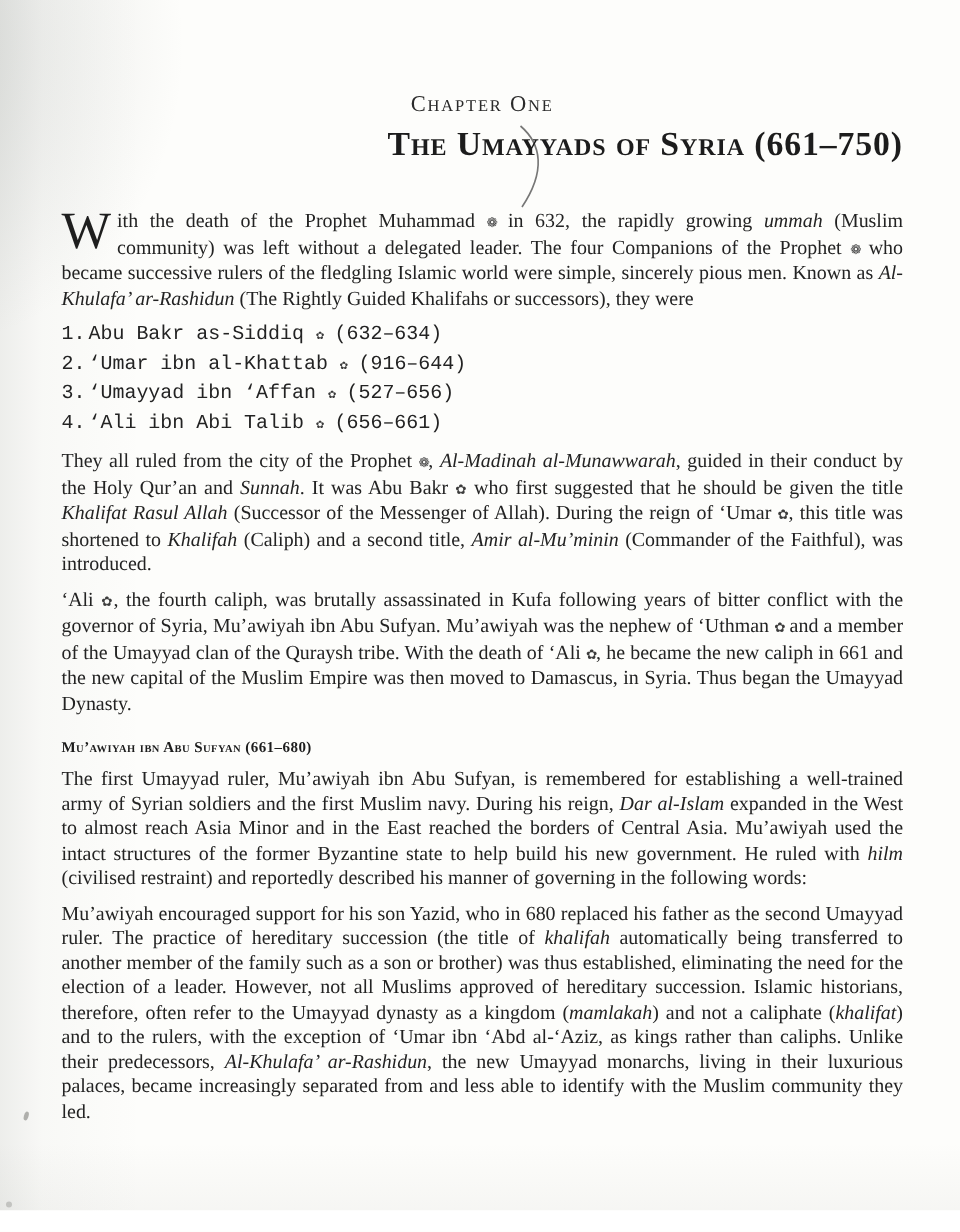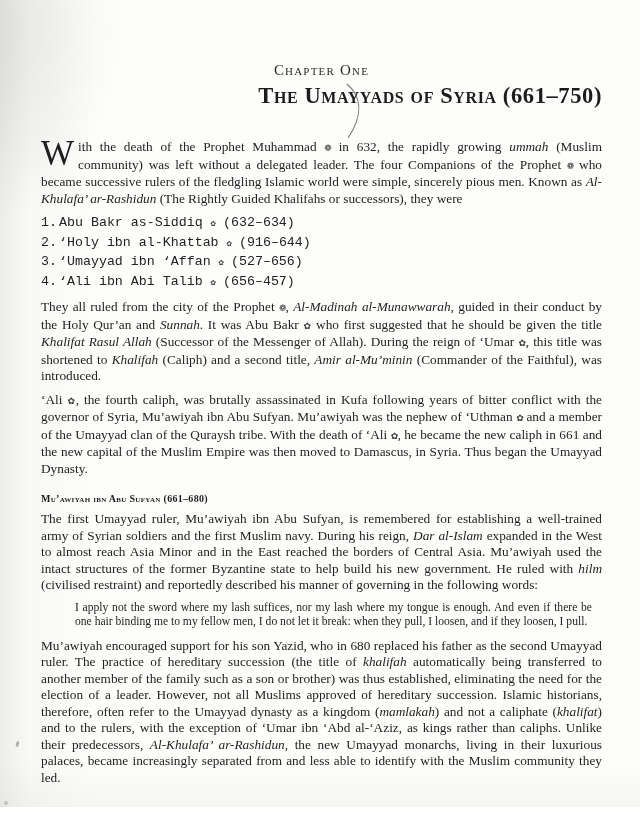--- a/index.html
+++ b/index.html
@@ -75,27 +75,26 @@
   <div class="speck s2"></div>
 
   <div class="content">
     <div class="chapter">Chapter One</div>
     <h1 class="title">The Umayyads of Syria (661–750)</h1>
 
     <p class="body"><span class="dropcap">W</span><span><span>ith the death of the Prophet Muhammad </span><span class="seal">❁</span><span> in 632, the rapidly growing </span><span class="it">ummah</span><span> (Muslim community) was left without a delegated leader. The four Companions of the Prophet </span><span class="seal">❁</span><span> who became successive rulers of the fledgling Islamic world were simple, sincerely pious men. Known as </span><span class="it">Al-Khulafa’ ar-Rashidun</span><span> (The Rightly Guided Khalifahs or successors), they were</span></span></p>
 
     <div class="clist">
       <div class="li"><span class="num">1.</span><span><span>Abu Bakr as-Siddiq </span><span class="seal">✿</span><span> (632–634)</span></span></div>
-      <div class="li"><span class="num">2.</span><span><span>‘Holy ibn al-Khattab </span><span class="seal">✿</span><span> (916–644)</span></span></div>
+      <div class="li"><span class="num">2.</span><span><span>‘Umar ibn al-Khattab </span><span class="seal">✿</span><span> (916–644)</span></span></div>
       <div class="li"><span class="num">3.</span><span><span>‘Umayyad ibn ‘Affan </span><span class="seal">✿</span><span> (527–656)</span></span></div>
-      <div class="li"><span class="num">4.</span><span><span>‘Ali ibn Abi Talib </span><span class="seal">✿</span><span> (656–457)</span></span></div>
+      <div class="li"><span class="num">4.</span><span><span>‘Ali ibn Abi Talib </span><span class="seal">✿</span><span> (656–661)</span></span></div>
     </div>
 
     <p class="body"><span>They all ruled from the city of the Prophet </span><span class="seal">❁</span><span>, </span><span class="it">Al-Madinah al-Munawwarah</span><span>, guided in their conduct by the Holy Qur’an and </span><span class="it">Sunnah</span><span>. It was Abu Bakr </span><span class="seal">✿</span><span> who first suggested that he should be given the title </span><span class="it">Khalifat Rasul Allah</span><span> (Successor of the Messenger of Allah). During the reign of ‘Umar </span><span class="seal">✿</span><span>, this title was shortened to </span><span class="it">Khalifah</span><span> (Caliph) and a second title, </span><span class="it">Amir al-Mu’minin</span><span> (Commander of the Faithful), was introduced.</span></p>
     <p class="body"><span>‘Ali </span><span class="seal">✿</span><span>, the fourth caliph, was brutally assassinated in Kufa following years of bitter conflict with the governor of Syria, Mu’awiyah ibn Abu Sufyan. Mu’awiyah was the nephew of ‘Uthman </span><span class="seal">✿</span><span> and a member of the Umayyad clan of the Quraysh tribe. With the death of ‘Ali </span><span class="seal">✿</span><span>, he became the new caliph in 661 and the new capital of the Muslim Empire was then moved to Damascus, in Syria. Thus began the Umayyad Dynasty.</span></p>
 
     <h2 class="shead">Mu’awiyah ibn Abu Sufyan (661–680)</h2>
 
     <p class="body"><span>The first Umayyad ruler, Mu’awiyah ibn Abu Sufyan, is remembered for establishing a well-trained army of Syrian soldiers and the first Muslim navy. During his reign, </span><span class="it">Dar al-Islam</span><span> expanded in the West to almost reach Asia Minor and in the East reached the borders of Central Asia. Mu’awiyah used the intact structures of the former Byzantine state to help build his new government. He ruled with </span><span class="it">hilm</span><span> (civilised restraint) and reportedly described his manner of governing in the following words:</span></p>
-    <p class="quote">I apply not the sword where my lash suffices, nor my lash where my tongue is enough. And even if there be one hair binding me to my fellow men, I do not let it break: when they pull, I loosen, and if they loosen, I pull.</p>
     <p class="body"><span>Mu’awiyah encouraged support for his son Yazid, who in 680 replaced his father as the second Umayyad ruler. The practice of hereditary succession (the title of </span><span class="it">khalifah</span><span> automatically being transferred to another member of the family such as a son or brother) was thus established, eliminating the need for the election of a leader. However, not all Muslims approved of hereditary succession. Islamic historians, therefore, often refer to the Umayyad dynasty as a kingdom (</span><span class="it">mamlakah</span><span>) and not a caliphate (</span><span class="it">khalifat</span><span>) and to the rulers, with the exception of ‘Umar ibn ‘Abd al-‘Aziz, as kings rather than caliphs. Unlike their predecessors, </span><span class="it">Al-Khulafa’ ar-Rashidun</span><span>, the new Umayyad monarchs, living in their luxurious palaces, became increasingly separated from and less able to identify with the Muslim community they led.</span></p>
   </div>
 </div>
 
 </body></html>

